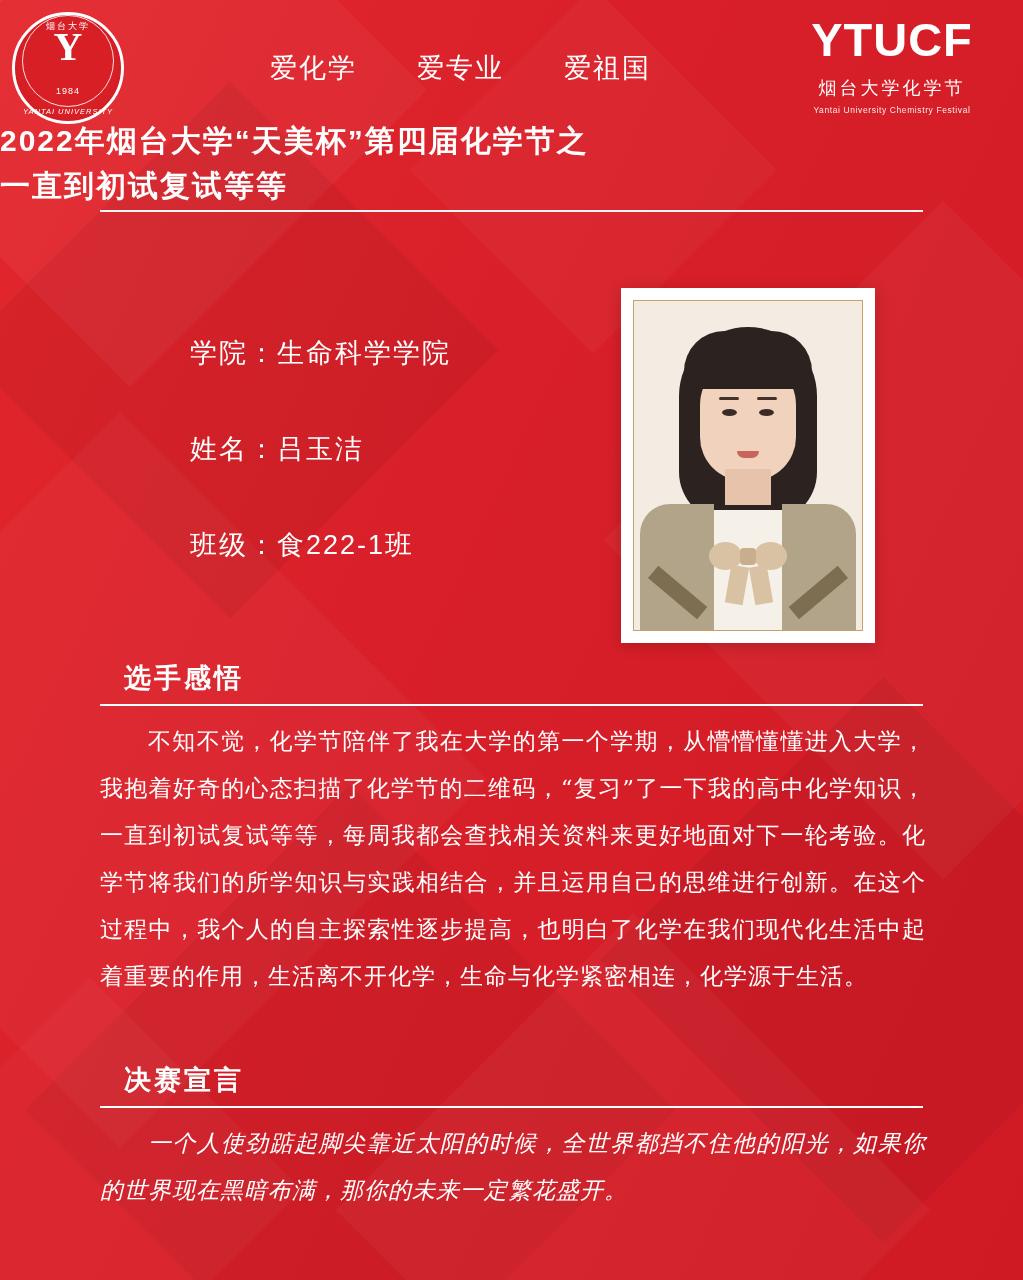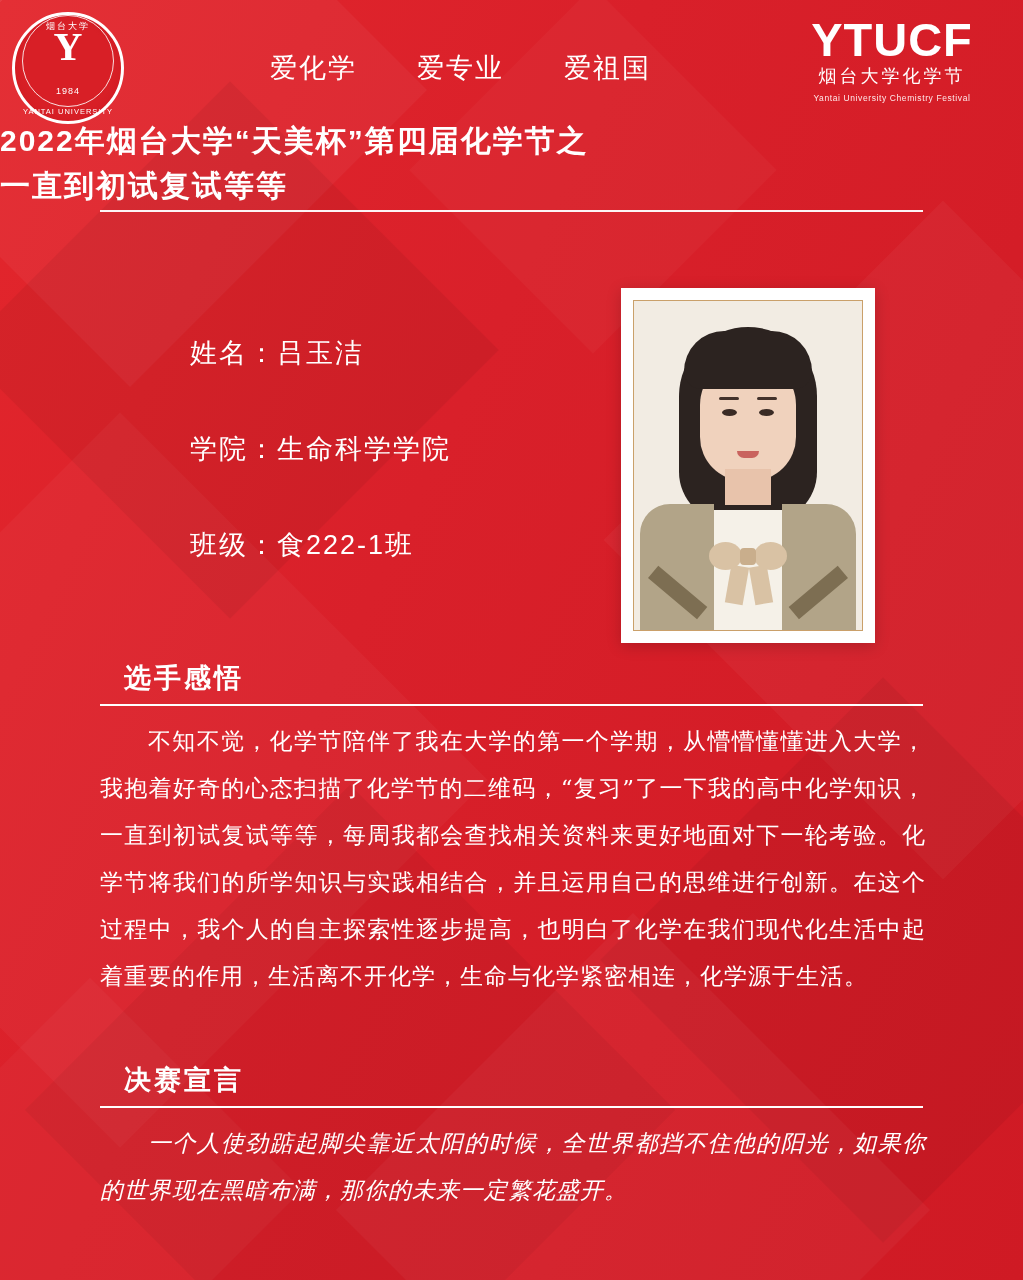--- a/index.html
+++ b/index.html
@@ -56,37 +56,37 @@
   }
   .logo-mark { font-size: 40px; color: #fff; line-height: 1; font-weight: bold;
                font-family: "Liberation Serif", serif; }
   .logo-year { font-size: 9px; color: #fff; letter-spacing: 1px; margin-top: 19px; }
   .logo-cn {
     position: absolute; top: 5px; left: 0; width: 100%;
     text-align: center; font-size: 9px; color: #fff; letter-spacing: 2px;
   }
   .logo-en {
     position: absolute; bottom: 5px; left: 0; width: 100%;
-    text-align: center; font-size: 7.5px; color: #fff; letter-spacing: 1px;
+    text-align: center; font-size: 7.5px; color: #fff; letter-spacing: 1px; font-style: italic;
   }
 
   .slogan {
     position: absolute; top: 50px; left: 270px;
     display: flex; gap: 60px;
     color: #ffffff; font-size: 27px; letter-spacing: 2px;
     font-family: "DejaVu Serif", "Liberation Serif", serif;
   }
 
   .brand { position: absolute; top: 16px; right: 26px; text-align: center; width: 210px; }
   .brand-title {
     font-size: 47px; font-weight: bold; color: #ffffff;
     letter-spacing: 1px; line-height: 1;
     font-family: "Liberation Sans", sans-serif;
   }
-  .brand-cn { font-size: 18px; color: #ffffff; letter-spacing: 3px; margin-top: 1px; }
+  .brand-cn { font-size: 18px; color: #ffffff; letter-spacing: 3px; margin-top: 13px; }
   .brand-en { font-size: 8.5px; color: #ffe9ea; letter-spacing: 0.6px; margin-top: 5px; }
 
   .title-block {
     position: absolute; top: 118px; left: 0; width: 100%;
     color: #ffffff;
   }
   .title-line {
     font-size: 30px; font-weight: bold; letter-spacing: 2px; line-height: 1.5;
   }
   .header-rule {
@@ -242,24 +242,24 @@
     <div class="title-block">
       <div class="title-line">2022年烟台大学“天美杯”第四届化学节之</div>
       <div class="title-line">一直到初试复试等等</div>
     </div>
 
     <div class="header-rule"></div>
   </div>
 
   <div class="info">
     <div class="info-row">
+      <span class="info-label">学院：</span><span class="info-value">生命科学学院</span>
+    </div>
+    <div class="info-row">
       <span class="info-label">姓名：</span><span class="info-value">吕玉洁</span>
-    </div>
-    <div class="info-row">
-      <span class="info-label">学院：</span><span class="info-value">生命科学学院</span>
     </div>
     <div class="info-row">
       <span class="info-label">班级：</span><span class="info-value">食222-1班</span>
     </div>
   </div>
 
   <div class="photo-frame">
     <div class="photo-inner">
       <div class="p-bg"></div>
       <div class="p-hair"></div>

